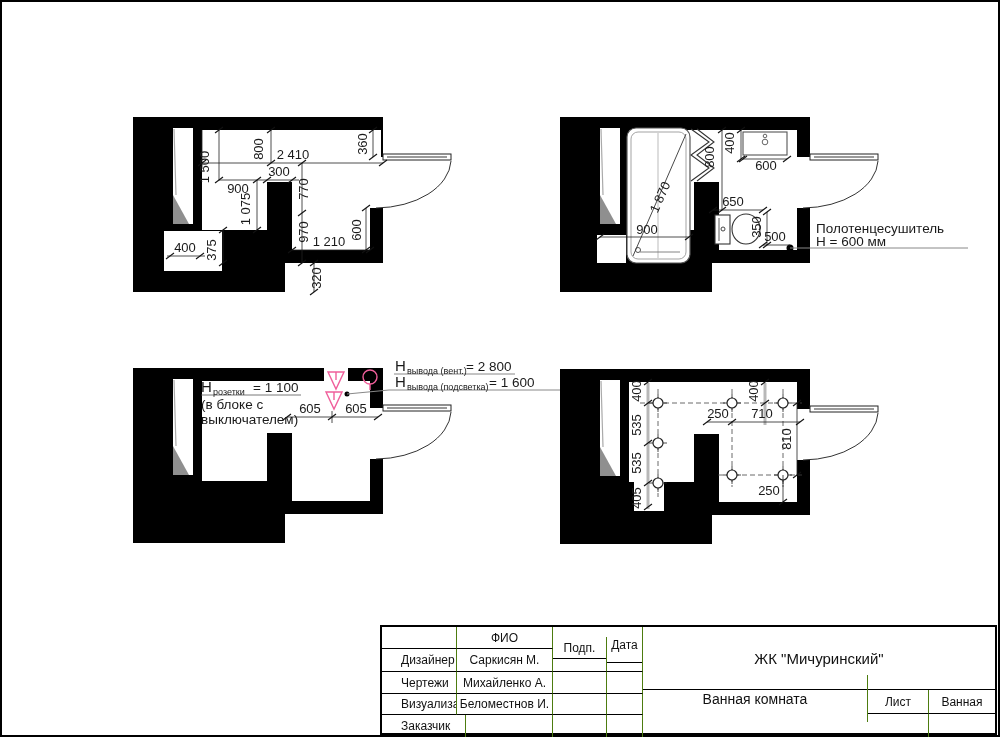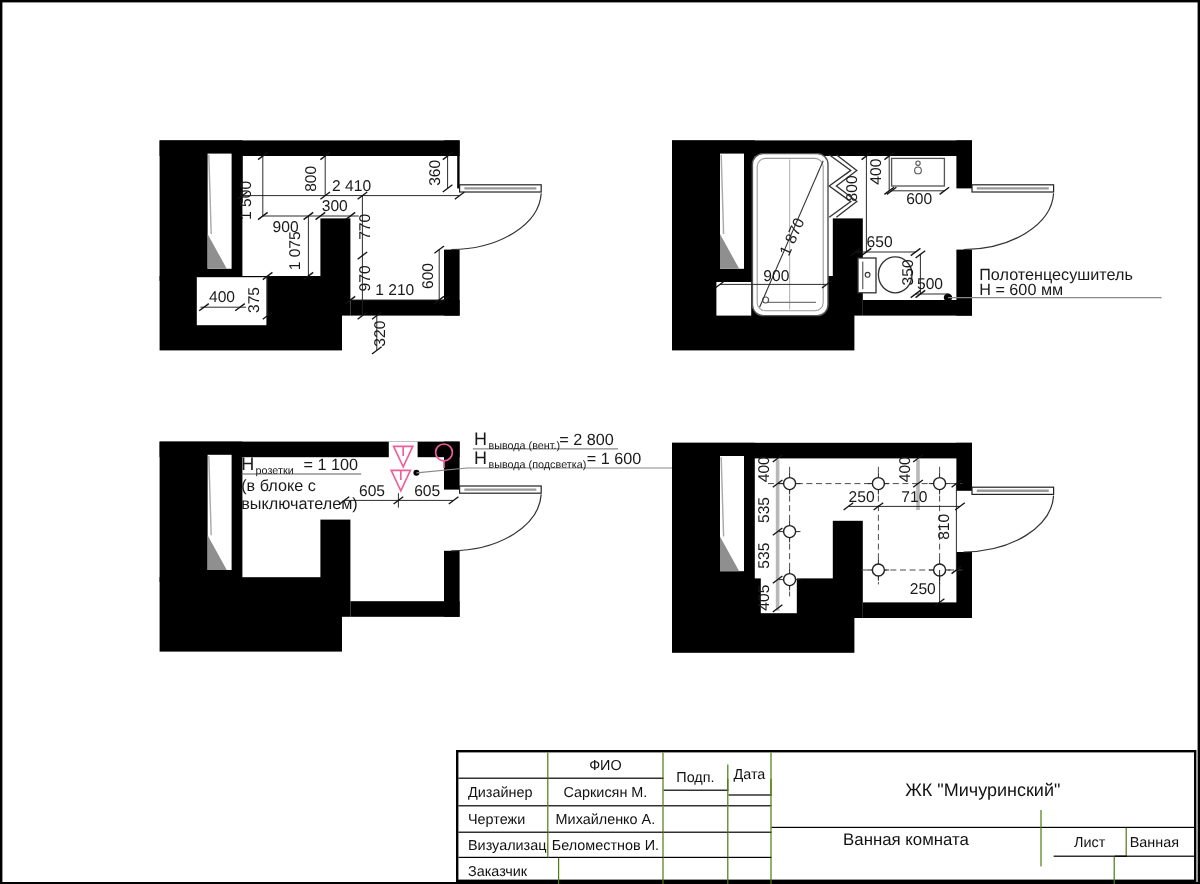--- a/index.html
+++ b/index.html
@@ -10,21 +10,21 @@
   .ann{font-size:13.5px;text-anchor:start;}
   .annsub{font-size:9px;text-anchor:start;}
   .annbig{font-size:15px;text-anchor:start;}
   .dl{stroke:#222;stroke-width:0.8;fill:none;}
   .gl{stroke:#888;stroke-width:1;fill:none;}
   .dash{stroke:#444;stroke-width:0.8;fill:none;stroke-dasharray:5 3;}
   .pink{stroke:#f05f9b;stroke-width:1.4;}
   
   .tb{position:absolute;left:380px;top:625px;width:617px;height:110px;border:2px solid #000;box-sizing:border-box;font-size:12px;color:#111;}
   .cell{position:absolute;box-sizing:border-box;border-right:1px solid #4d7c0f;border-bottom:1px solid #000;display:flex;align-items:center;justify-content:center;overflow:hidden;white-space:nowrap;}
-  .cell.lft{justify-content:flex-start;padding-left:8px;}
+  .cell.lft{justify-content:flex-start;padding-left:19px;}
   .cell.nob{border-bottom:none;}
   .cell.nor{border-right:none;}
   .proj{font-size:15px;}
   .room{font-size:14px;}
 </style>
 </head>
 <body>
 
 
 
@@ -306,20 +306,20 @@
   <div class="cell" style="left:171px;top:67px;width:54px;height:21px"></div>
   <div class="cell" style="left:225px;top:67px;width:36px;height:21px"></div>
 
   <div class="cell lft nob" style="left:0;top:88px;width:84px;height:22px">Заказчик</div>
   <div class="cell nob" style="left:75px;top:88px;width:96px;height:22px"></div>
   <div class="cell nob" style="left:171px;top:88px;width:54px;height:22px"></div>
   <div class="cell nob" style="left:225px;top:88px;width:36px;height:22px"></div>
 
   <div class="cell nor proj" style="left:261px;top:0;width:352px;height:63px">ЖК "Мичуринский"</div>
   <div class="cell nob room" style="left:261px;top:48px;width:225px;height:47px">Ванная комната</div>
-  <div class="cell" style="left:496px;top:63px;width:61px;height:24px">Лист</div>
+  <div class="cell" style="left:486px;top:63px;width:61px;height:24px">Лист</div>
   <div class="cell nor" style="left:547px;top:63px;width:66px;height:24px">Ванная</div>
   <div class="cell nob" style="left:486px;top:87px;width:61px;height:23px"></div>
   <div class="cell nob nor" style="left:547px;top:87px;width:66px;height:23px"></div>
 </div>
 
 
 
 
 </body></html>

